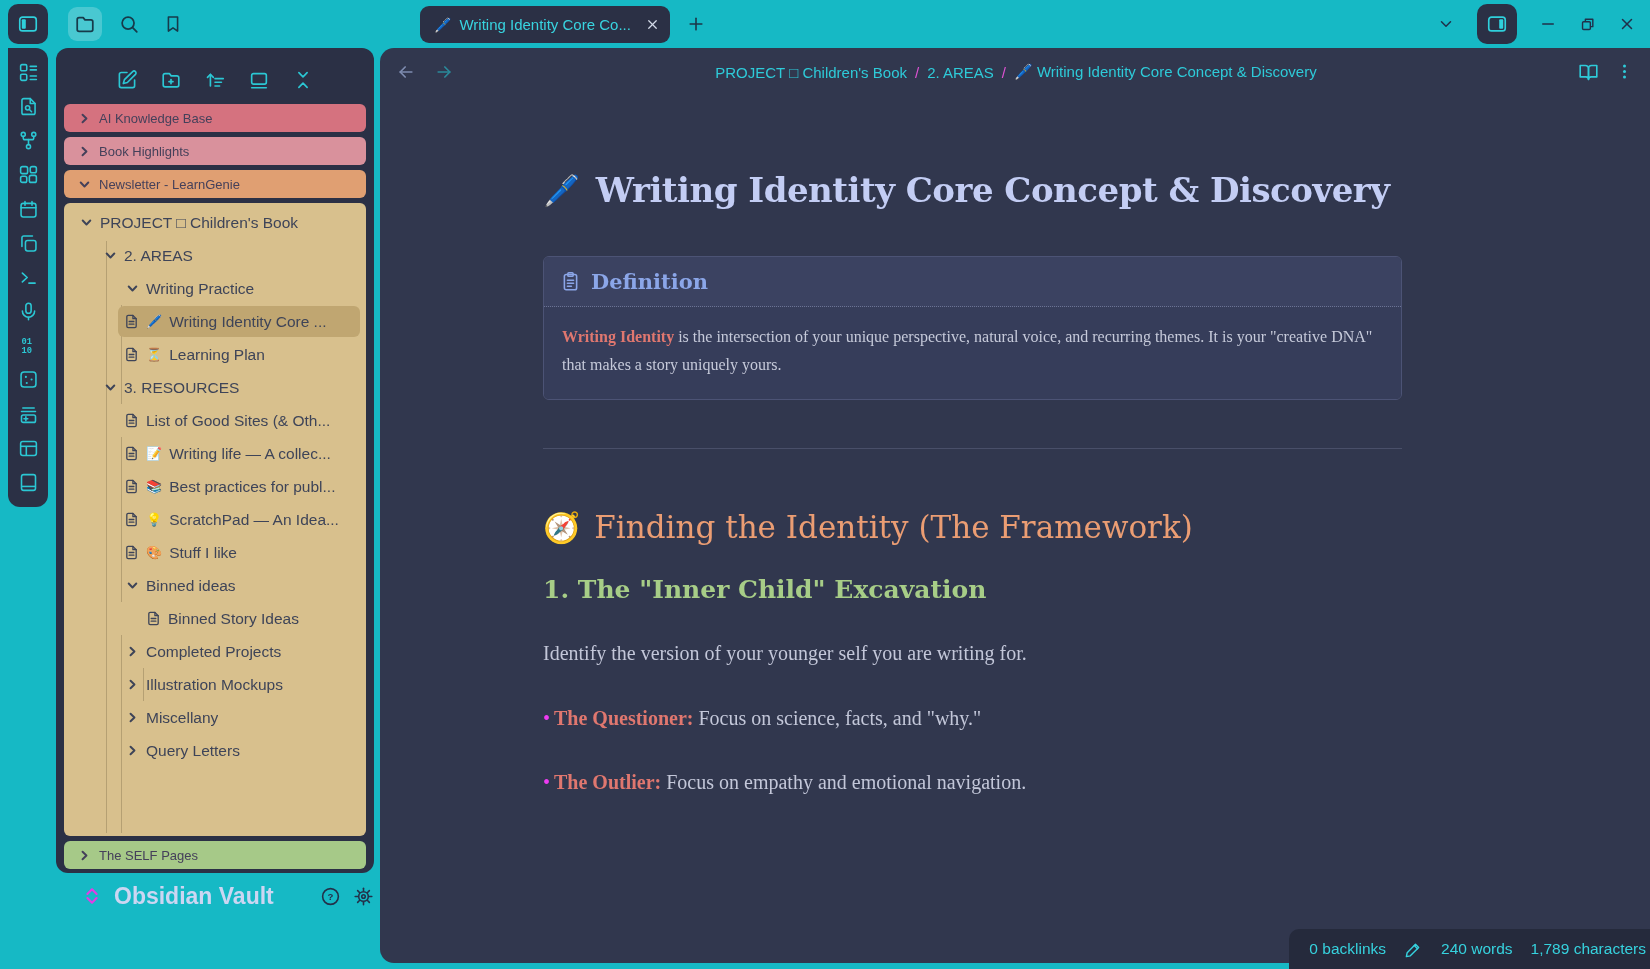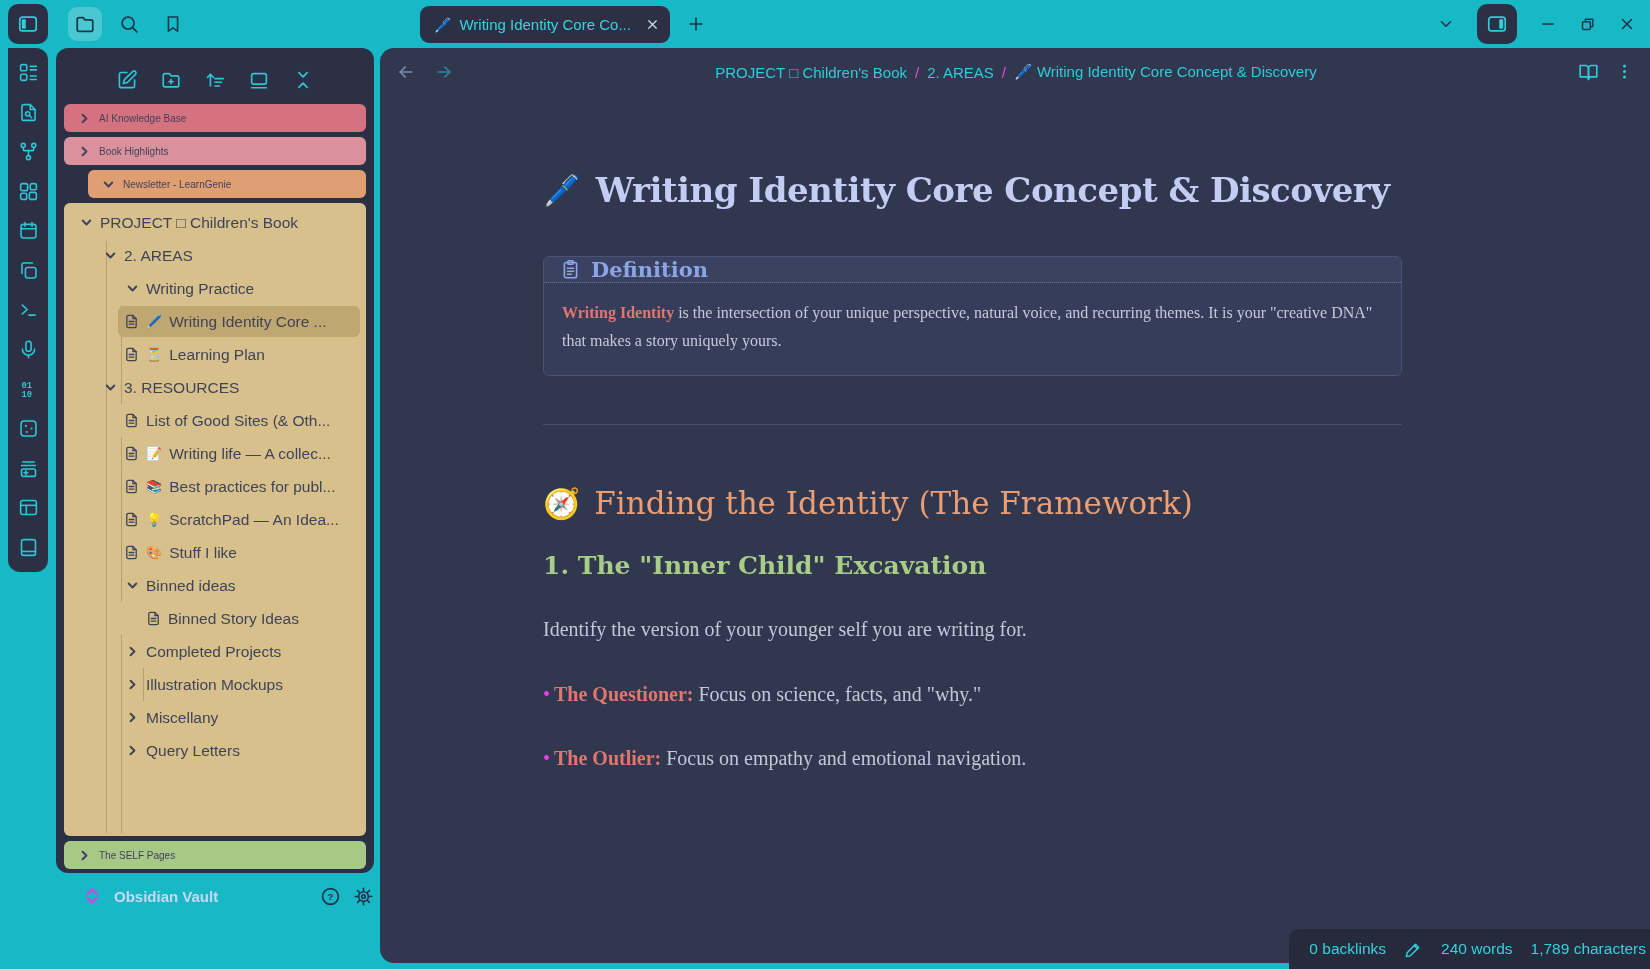--- a/index.html
+++ b/index.html
@@ -15,63 +15,63 @@
   .tab { position:absolute; left:420px; top:6px; width:250px; height:37px; background:#2b3045; border-radius:9px; display:flex; align-items:center; padding:0 10px 0 14px; gap:8px; cursor:pointer; }
   .tab-emoji { font-size:14px; }
   .tab-title { flex:1; color:#38d4e0; font-size:15px; white-space:nowrap; overflow:hidden; text-overflow:ellipsis; }
   .tab-close { color:#d3dae8; display:flex; }
   .newtab { position:absolute; left:686px; top:14px; border:none; background:transparent; color:#1d3547; cursor:pointer; display:flex; }
   .win-cluster { position:absolute; right:14px; top:0; height:48px; display:flex; align-items:center; gap:22px; color:#20304a; }
   .win-btn { border:none; background:transparent; color:#20304a; display:flex; align-items:center; justify-content:center; cursor:pointer; }
   .sbr-btn { width:40px; height:40px; background:#2b3045; border-radius:10px; color:#2fd0dc; }
 
   
-  .rail { position:absolute; left:8px; top:48px; width:40px; height:524px; background:#2b3045; border-radius:0 12px 12px 12px; display:flex; flex-direction:column; align-items:center; justify-content:space-between; padding:14px 0; }
+  .rail { position:absolute; left:8px; top:48px; width:40px; height:459px; background:#2b3045; border-radius:0 12px 12px 12px; display:flex; flex-direction:column; align-items:center; justify-content:space-between; padding:14px 0; }
   .rail-btn { border:none; background:transparent; color:#2bc7d4; display:flex; cursor:pointer; }
 
   
   .sidebar { position:absolute; left:56px; top:48px; width:318px; height:825px; background:#2b3045; border-radius:12px; padding:8px; }
   .sb-toolbar { height:48px; display:flex; align-items:center; justify-content:center; gap:22px; color:#2bc7d4; }
   .sb-tbtn { border:none; background:transparent; color:#2bc7d4; display:flex; cursor:pointer; }
-  .crow { height:28px; margin-bottom:5px; border-radius:6px; display:flex; align-items:center; padding-left:14px; gap:8px; font-size:10px; color:#45405a; cursor:pointer; }
-  .c-red { background:#d5727f; } .c-pink { background:#d9919c; } .c-orange { background:#e09f72;margin-left:24px; } .c-green { background:#a6c988; }
+  .crow { height:28px; margin-bottom:5px; border-radius:6px; display:flex; align-items:center; padding-left:14px; gap:8px; font-size:13px; color:#45405a; cursor:pointer; }
+  .c-red { background:#d5727f; } .c-pink { background:#d9919c; } .c-orange { background:#e09f72; } .c-green { background:#a6c988; }
   .tanblock { position:relative; background:#d8c08d; border-radius:6px; height:633px; padding:3px 0; margin-bottom:5px; overflow:hidden; }
   .guide { position:absolute; width:1px; background:#b5a073; }
   .trow { position:relative; height:33px; display:flex; align-items:center; gap:7px; font-size:15.5px; color:#3e4458; cursor:pointer; z-index:1; }
   .trow .tl { white-space:nowrap; overflow:hidden; text-overflow:ellipsis; }
   .lv1 { padding-left:16px; } .lv2 { padding-left:40px; } .lv3 { padding-left:62px; }
   .lv3f { padding-left:60px; } .lv4f { padding-left:82px; }
   .trow.selected::before { content:""; position:absolute; left:54px; right:6px; top:1px; bottom:1px; background:#c0a671; border-radius:6px; z-index:-1; }
   .chev { flex:none; stroke:currentColor; fill:none; stroke-width:1.8; stroke-linecap:round; stroke-linejoin:round; }
   .chev.right { transform:rotate(-90deg); }
   .femoji { font-size:13px; line-height:1; }
   .docic { flex:none; stroke:#3e4458; fill:none; stroke-width:1.4; stroke-linecap:round; stroke-linejoin:round; }
 
   
   .vaultrow { position:absolute; left:82px; top:878px; width:292px; height:36px; display:flex; align-items:center; gap:12px; }
-  .vault-name { font-size:15px; font-weight:bold; color:#ccd6f2; flex:1; cursor:pointer; }
+  .vault-name { font-size:23px; font-weight:bold; color:#ccd6f2; flex:1; cursor:pointer; }
   .vault-ic { border:none; background:transparent; display:flex; cursor:pointer; color:#233049; }
 
   
   .pane { position:absolute; left:380px; top:48px; right:0; bottom:6px; background:#31374e; border-radius:14px 0 0 14px; overflow:hidden; }
   .pane-header { height:48px; display:flex; align-items:center; padding:0 16px; }
   .nav-arrows { display:flex; gap:18px; }
   .nav-btn { border:none; background:transparent; display:flex; cursor:pointer; }
   .nav-back { color:#7e8cb0; } .nav-fwd { color:#2a8a9b; }
   .breadcrumb { flex:1; display:flex; justify-content:center; align-items:center; gap:8px; font-size:15px; color:#2ecbd9; white-space:nowrap; }
   .bc-part { cursor:pointer; }
   .bc-sep { color:#e052d4; }
   .pane-actions { display:flex; gap:16px; color:#2ecbd9; }
   .pa-btn { border:none; background:transparent; color:#2ecbd9; display:flex; cursor:pointer; }
 
   .content { padding:36px 0 0 163px; width:1022px; }
   .note-h1 { display:flex; align-items:center; gap:16px; margin-top:38px; font-family:"DejaVu Serif",serif; font-weight:bold; font-size:34px; letter-spacing:-0.5px; color:#c3cdf4; }
   .h1-emoji { font-size:30px; }
   .callout { width:859px; margin-top:46px; border:1px solid #4c5375; border-radius:6px; overflow:hidden; }
-  .callout-head { background:#3b4261; padding:0 16px; display:flex; align-items:center; gap:10px; border-bottom:1px dotted #6b7394; }
+  .callout-head { background:#3b4261; padding:12px 16px; display:flex; align-items:center; gap:10px; border-bottom:1px dotted #6b7394; }
   .callout-title { font-family:"DejaVu Serif",serif; font-weight:bold; font-size:21px; color:#8ba6e8; }
   .callout-body { background:#363d5a; padding:16px 18px 20px; font-family:"Liberation Serif",serif; font-size:16px; line-height:1.75; color:#c6cada; }
   .def-lead { font-weight:bold; color:#e0776f; }
   .note-hr { width:859px; border:none; border-top:1px solid #494f69; margin-top:48px; }
   .note-h2 { display:flex; align-items:center; gap:14px; margin-top:60px; font-family:"DejaVu Serif",serif; font-weight:normal; font-size:31px; color:#eb9d73; }
   .h2-emoji { font-size:30px; }
   .note-h3 { margin-top:30px; font-family:"DejaVu Serif",serif; font-weight:bold; font-size:25px; color:#a7cd87; }
   .note-p { margin-top:38px; font-family:"Liberation Serif",serif; font-size:20px; color:#c3c7d9; }
   .note-ul { margin-top:42px; list-style:none; }
   .note-ul li { margin-bottom:41px; font-family:"Liberation Serif",serif; font-size:20px; color:#c3c7d9; }

